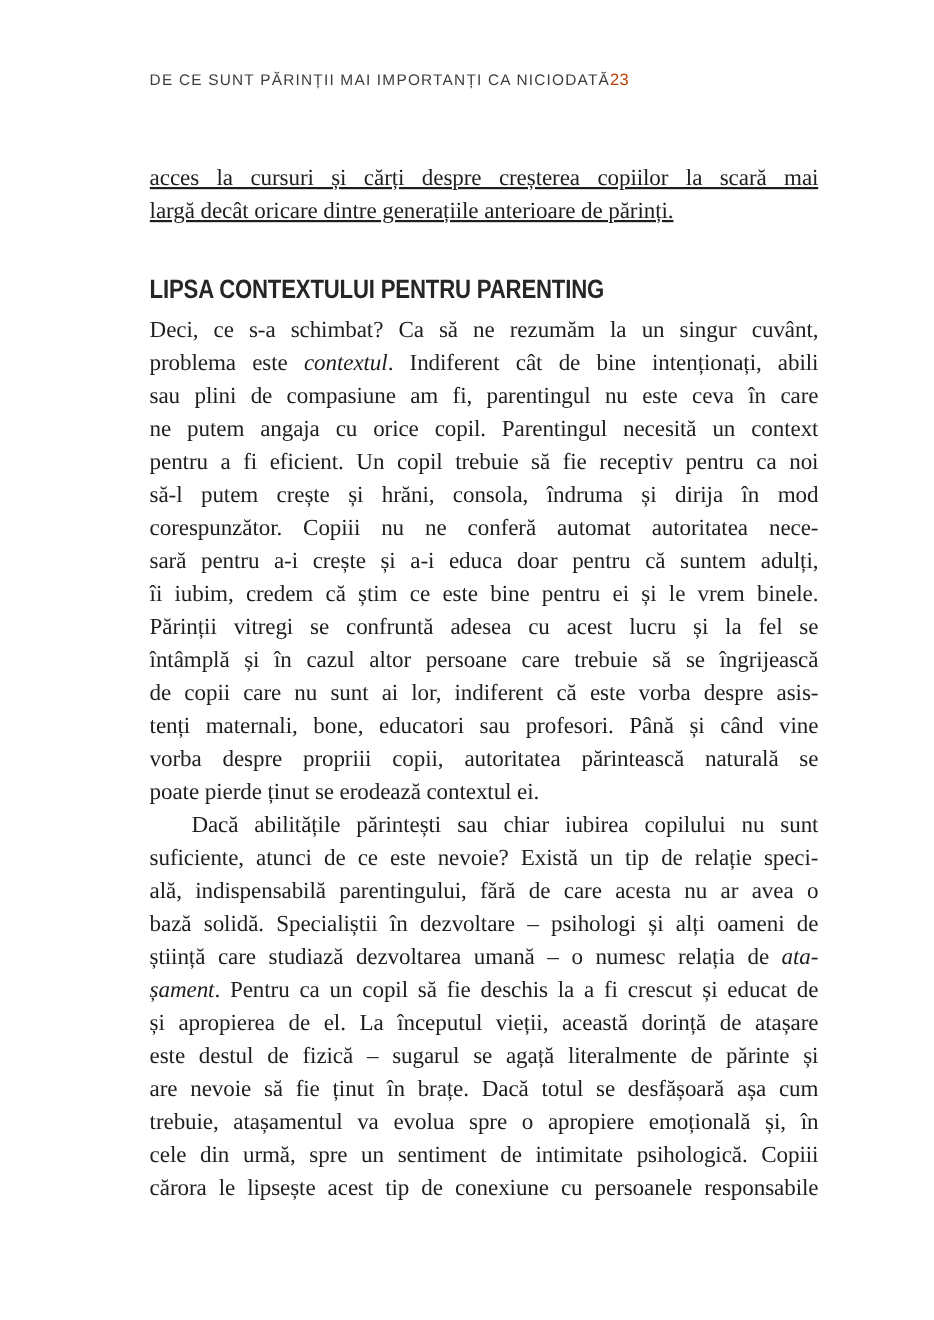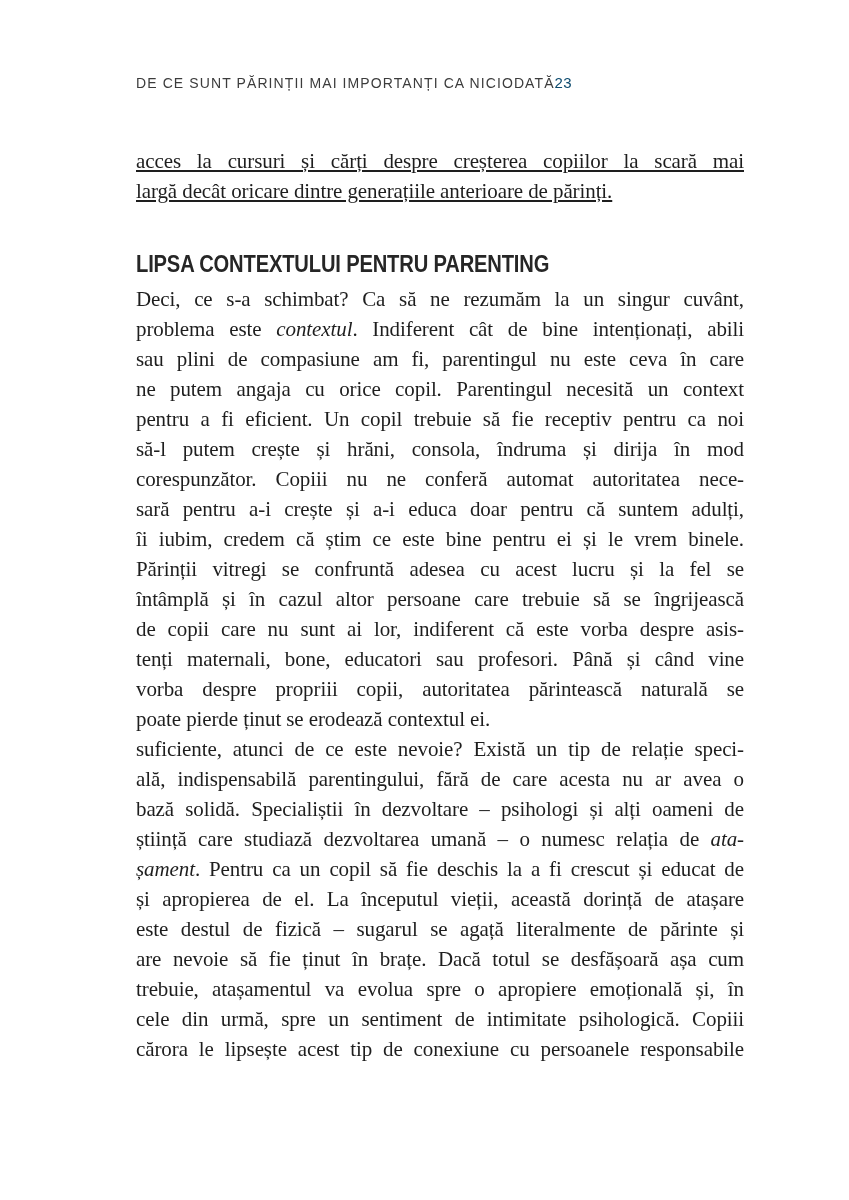--- a/index.html
+++ b/index.html
@@ -27,22 +27,21 @@
     font-family: "Liberation Sans", sans-serif;
     color: #3c3c3c;
   }
   .rh-title {
     font-size: 14px;
     letter-spacing: 1.1px;
   }
   .rh-page {
     font-size: 15px;
     letter-spacing: 0.3px;
-    color: #0c4a6e;
-    margin-top: 10px;
+    color: #c2410c;
   }
   .intro-block {
     position: absolute;
     top: 146px;
     left: 136px;
     width: 608px;
     text-decoration: underline;
   }
   .section-heading {
     position: absolute;
@@ -112,20 +111,21 @@
         <div class="line">sară pentru a-i crește și a-i educa doar pentru că suntem adulți,</div>
         <div class="line">îi iubim, credem că știm ce este bine pentru ei și le vrem binele.</div>
         <div class="line">Părinții vitregi se confruntă adesea cu acest lucru și la fel se</div>
         <div class="line">întâmplă și în cazul altor persoane care trebuie să se îngrijească</div>
         <div class="line">de copii care nu sunt ai lor, indiferent că este vorba despre asis-</div>
         <div class="line">tenți maternali, bone, educatori sau profesori. Până și când vine</div>
         <div class="line">vorba despre propriii copii, autoritatea părintească naturală se</div>
         <div class="line line-last">poate pierde ținut se erodează contextul ei.</div>
       </div>
     <div>
+        <div class="line line-indent">Dacă abilitățile părintești sau chiar iubirea copilului nu sunt</div>
         <div class="line">suficiente, atunci de ce este nevoie? Există un tip de relație speci-</div>
         <div class="line">ală, indispensabilă parentingului, fără de care acesta nu ar avea o</div>
         <div class="line">bază solidă. Specialiștii în dezvoltare – psihologi și alți oameni de</div>
         <div class="line">știință care studiază dezvoltarea umană – o numesc relația de <em>ata-</em></div>
         <div class="line"><em>șament</em>. Pentru ca un copil să fie deschis la a fi crescut și educat de</div>
         <div class="line">și apropierea de el. La începutul vieții, această dorință de atașare</div>
         <div class="line">este destul de fizică – sugarul se agață literalmente de părinte și</div>
         <div class="line">are nevoie să fie ținut în brațe. Dacă totul se desfășoară așa cum</div>
         <div class="line">trebuie, atașamentul va evolua spre o apropiere emoțională și, în</div>
         <div class="line">cele din urmă, spre un sentiment de intimitate psihologică. Copiii</div>

